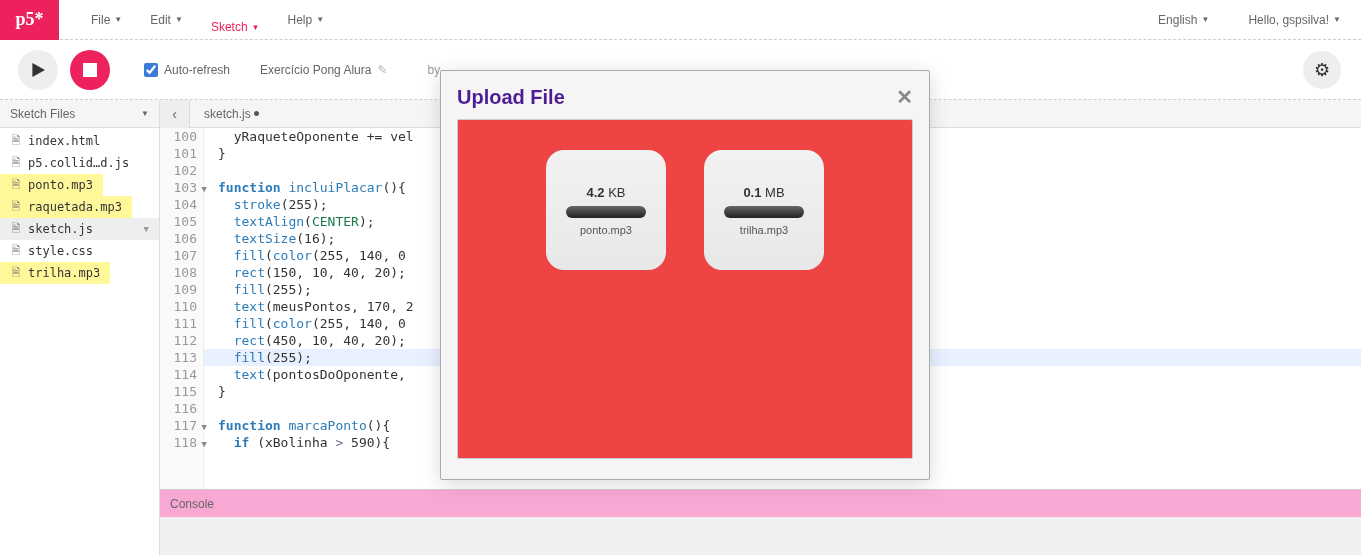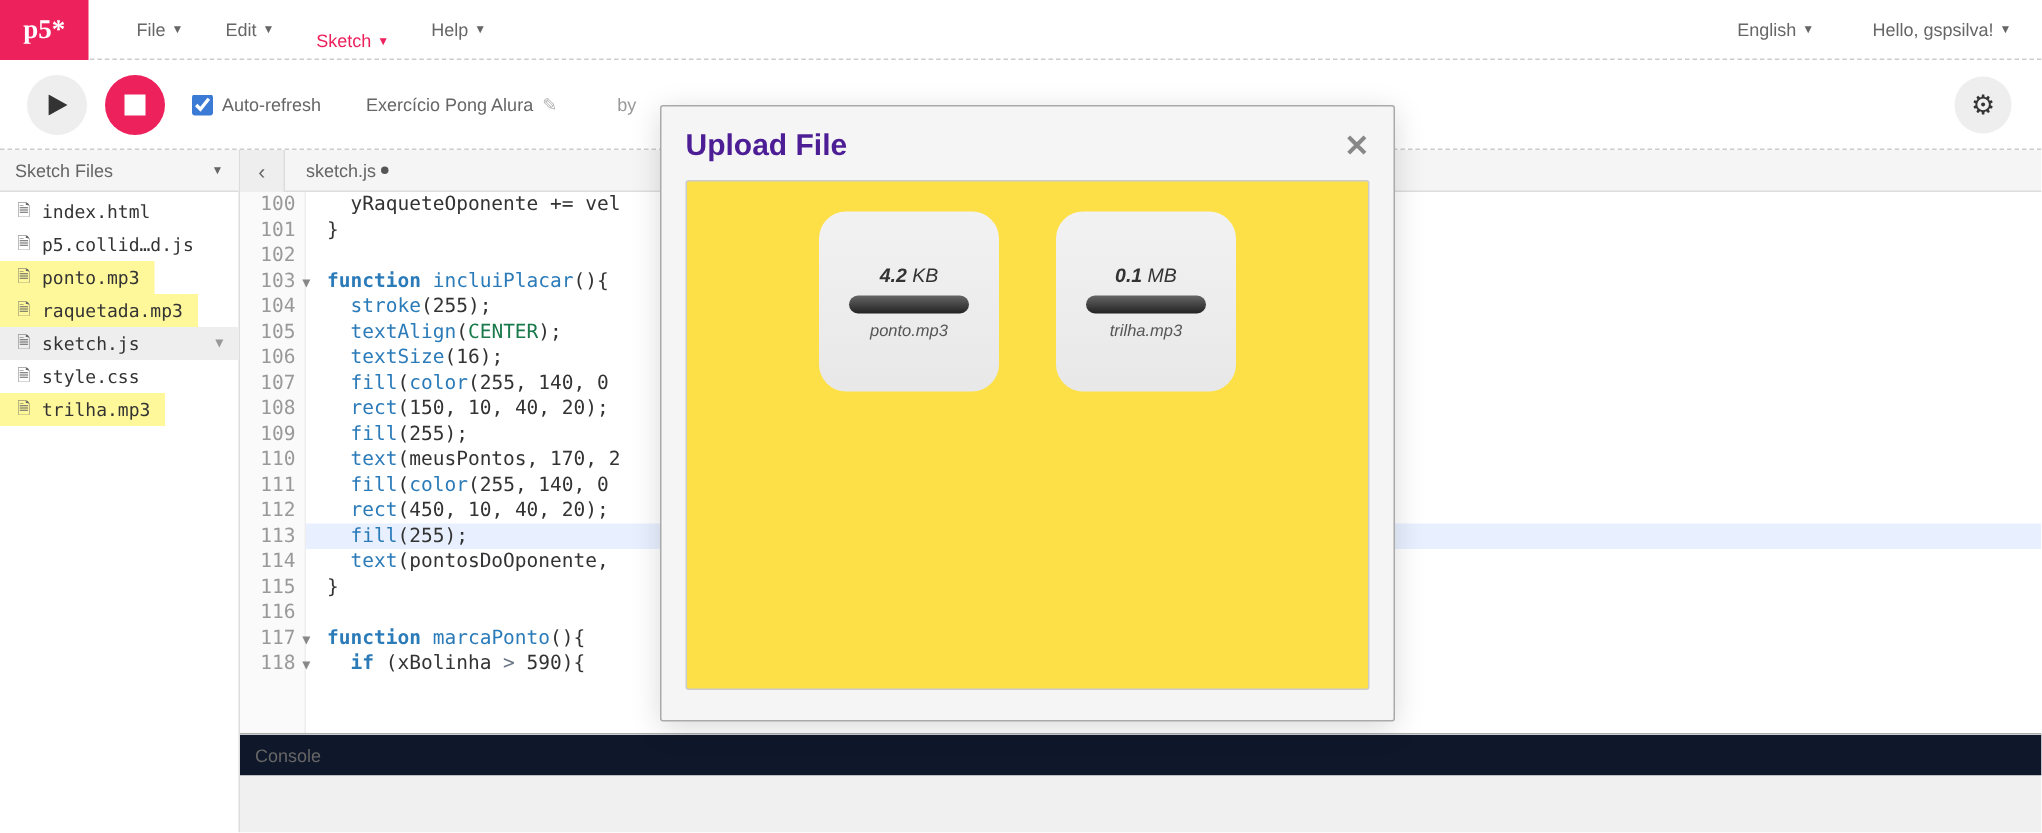--- a/index.html
+++ b/index.html
@@ -13,21 +13,21 @@
 .menu-item.active { color: #ed225d; margin-top: 15px; }
 .menu-right { margin-left: auto; display: flex; align-items: center; gap: 39px; padding-right: 20px; }
 .caret { font-size: 8px; }
 
 
 .toolbar { display: flex; align-items: center; height: 60px; padding-left: 18px; gap: 12px; border-bottom: 1px dashed #ccc; }
 .play-btn { width: 40px; height: 40px; border-radius: 50%; background: #eee; display: flex; align-items: center; justify-content: center; cursor: pointer; }
 .play-btn svg { width: 14px; height: 14px; }
 .stop-btn { width: 40px; height: 40px; border-radius: 50%; background: #ed225d; display: flex; align-items: center; justify-content: center; cursor: pointer; }
 .stop-sq { width: 14px; height: 14px; background: #fff; }
-.check-wrap { display: flex; align-items: center; gap: 6px; color: #666; margin-left: 6px; }
+.check-wrap { display: flex; align-items: center; gap: 6px; color: #666; margin-left: 22px; }
 .check-wrap input { accent-color: #3b7bd6; width: 14px; height: 14px; }
 .sketch-name { color: #666; margin-left: 18px; display: flex; align-items: center; gap: 6px;}
 .pencil { opacity: .5; }
 .by { color: #999; margin-left: 28px; }
 .gear-btn { margin-left: auto; margin-right: 20px; width: 38px; height: 38px; border-radius: 50%; background: #eee; display: flex; align-items: center; justify-content: center; cursor: pointer; font-size: 18px;}
 
 
 .main { display: flex; height: calc(555px - 100px); }
 .sidebar { width: 160px; border-right: 1px solid #ddd; }
 .sidebar-header { display: flex; align-items: center; justify-content: space-between; height: 28px; padding: 0 10px; background: #f5f5f5; color: #666; font-size: 12px; border-bottom: 1px solid #ddd; }
@@ -51,29 +51,29 @@
 .gutter .fold { position:absolute; right:-10px; top:2px; font-size:9px; color:#888; cursor:pointer;}
 .code { flex:1; padding-left: 14px; white-space: pre; color:#333; position:relative;}
 .code .line { height:17px; }
 .code .line.active { background: #e8f0ff; margin-left:-14px; padding-left:14px;}
 .kw { color: #2b7bb9; font-weight:bold;}
 .fn { color: #2b7bb9; }
 .num { color: #333; }
 .const { color: #1a7a4c; }
 .op { color:#687687;}
 
-.console-bar { height: 28px; background: #0f172a; border-top:1px solid #ccc; display:flex; align-items:center; padding:0 10px; color:#666;}
+.console-bar { height: 28px; background: #f9a8d4; border-top:1px solid #ccc; display:flex; align-items:center; padding:0 10px; color:#666;}
 .console-body { flex: 0 0 38px; background:#f0f0f0;}
 
 
 .modal { position: absolute; left: 440px; top: 70px; width: 490px; background: #f5f5f5; border: 1px solid #aaa; border-radius: 2px; box-shadow: 0 4px 20px rgba(0,0,0,.15); padding: 14px 16px 20px; }
 .modal-head { display:flex; align-items:center; justify-content:space-between; margin-bottom: 10px;}
 .modal-title { font-size: 20px; font-weight: bold; color:#4c1d95;}
 .modal-close { font-size: 20px; color:#888; cursor:pointer; font-weight:bold;}
-.dropzone { background:#fde047; border:1px solid #ccc; border-radius:2px; padding: 20px 40px; display:flex; flex-wrap:wrap; gap: 38px; justify-content:center; min-height: 340px; align-content: flex-start; font-style: italic;}
+.dropzone { background:#ef4444; border:1px solid #ccc; border-radius:2px; padding: 30px 40px; display:flex; flex-wrap:wrap; gap: 38px; justify-content:center; min-height: 340px; align-content: flex-start;}
 .upload-card { width: 120px; height: 120px; background: linear-gradient(#f2f2f2,#e8e8e8); border-radius: 18px; display:flex; flex-direction:column; align-items:center; justify-content:center; gap:6px; padding:8px;}
 .upload-size { font-size: 13px; color:#333;}
 .upload-size b { font-weight:bold;}
 .progress { width: 80px; height: 12px; background: linear-gradient(#666,#222); border-radius: 6px;}
 .upload-name { font-size: 11px; color:#555; }
 </style>
 </head>
 <body>
 
 <div class="topbar">

